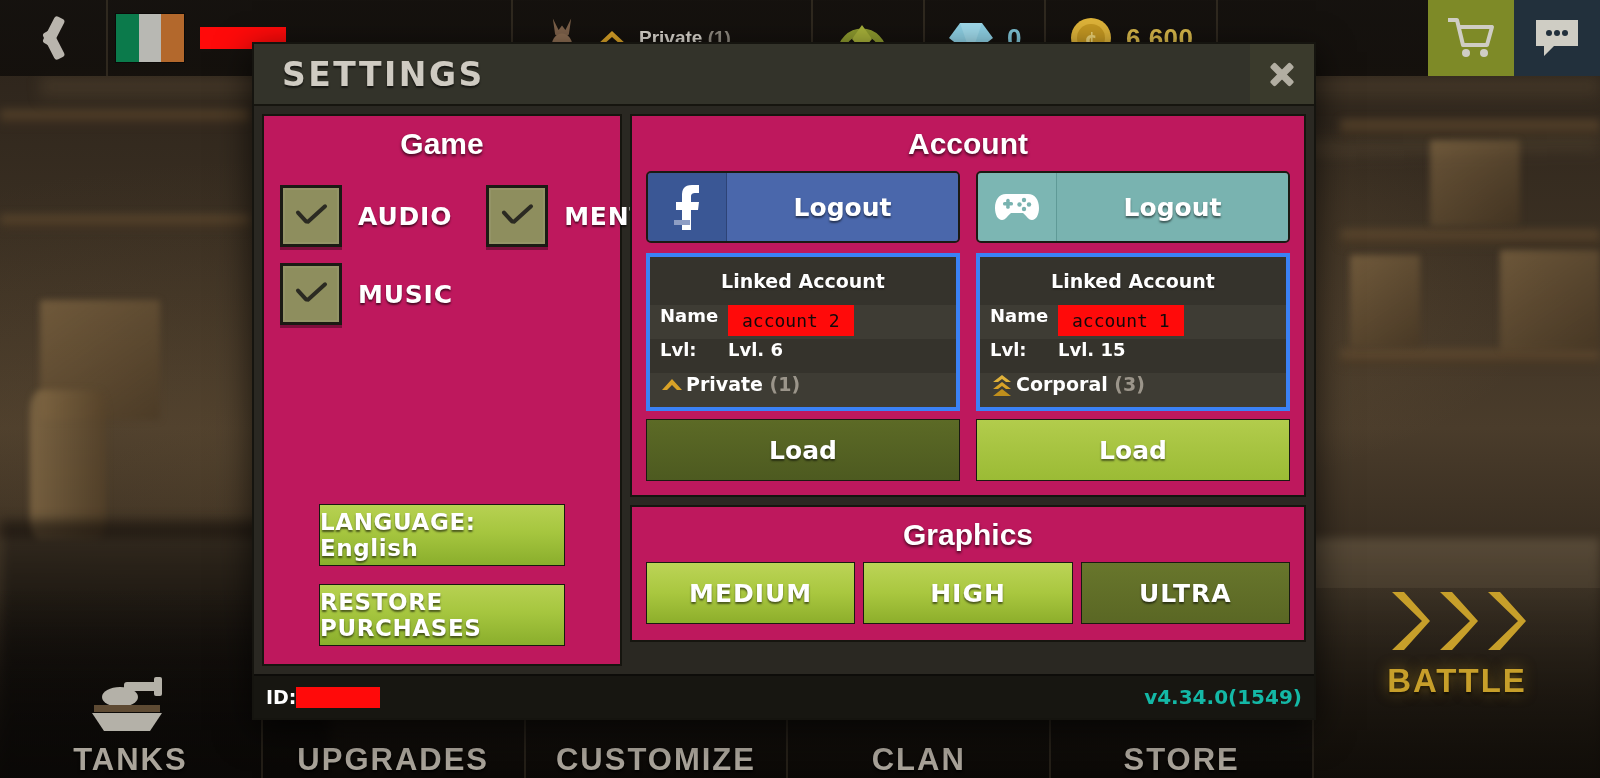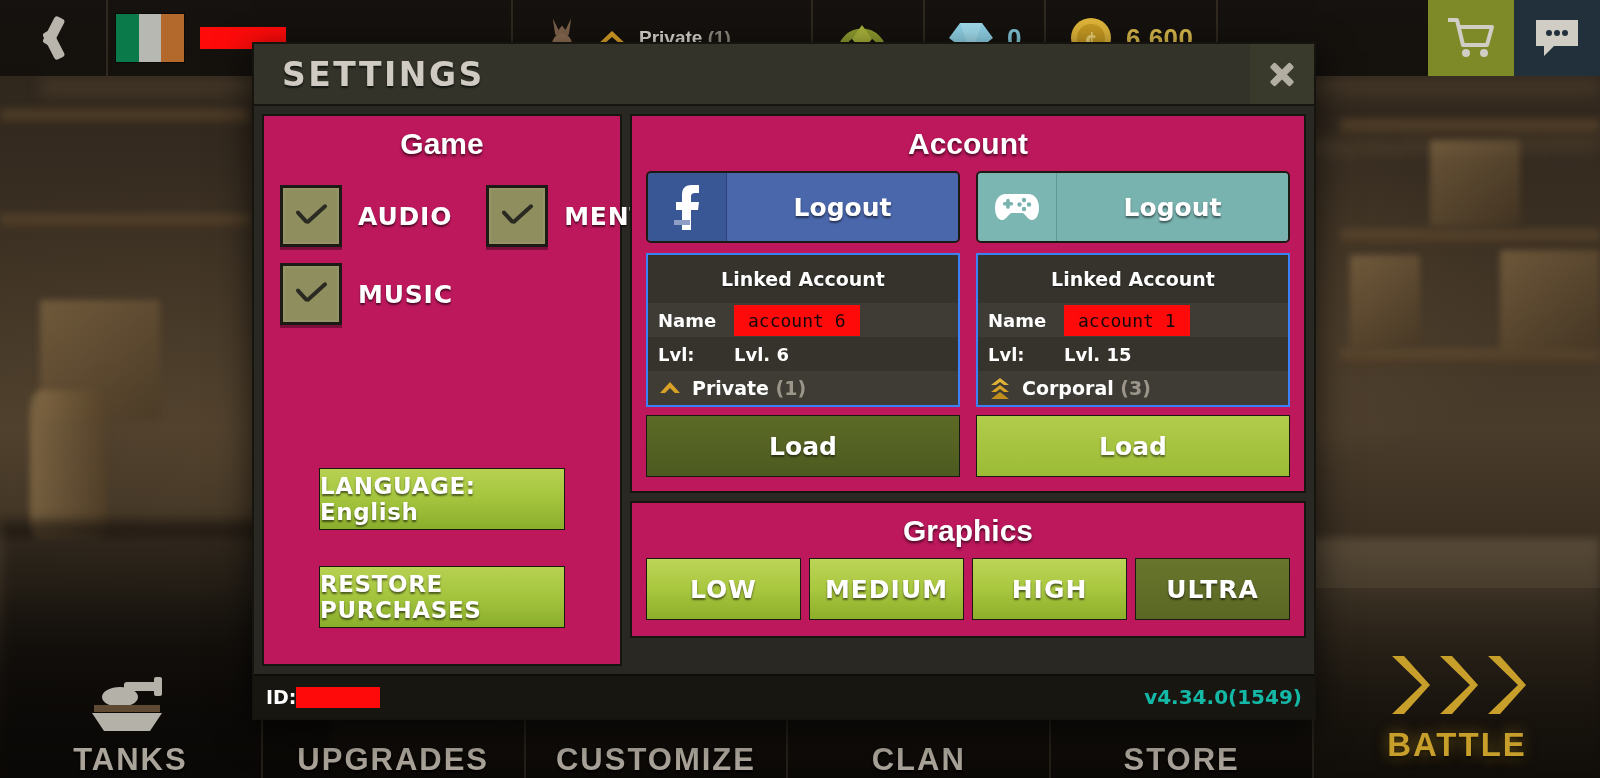--- a/index.html
+++ b/index.html
@@ -110,21 +110,21 @@
     display: flex; flex-direction: column; align-items: center; justify-content: flex-end;
     border-right: 2px solid rgba(60,52,40,0.5);
     background: linear-gradient(180deg, rgba(12,10,8,0.0) 0%, rgba(12,10,8,0.55) 45%, rgba(10,8,6,0.92) 100%);
   }
   .nav-label {
     color: #aaa49a; font-size: 31px; font-weight: bold; letter-spacing: 2px;
     text-shadow: 0 2px 3px rgba(0,0,0,.8);
   }
   .nav-battle {
     width: 286px; height: 190px;
-    display: flex; flex-direction: column; align-items: center; justify-content: flex-end;
+    display: flex; flex-direction: column; align-items: center; justify-content: flex-start;
     padding-bottom: 14px;
     background: linear-gradient(180deg, rgba(24,19,12,0.25) 0%, rgba(14,11,7,0.82) 100%);
   }
   .nav-battle .nav-label { color: #c79f2a; font-size: 33px; text-shadow: 0 0 14px rgba(190,150,40,.55), 0 2px 3px #000; }
   .battle-chevs { display: flex; gap: 2px; margin-bottom: 8px; }
   .battle-chev { width: 46px; height: 66px; }
 
   
   .modal {
     position: absolute; left: 252px; top: 42px;
@@ -182,21 +182,21 @@
   .tick::before, .tick::after { content: ""; position: absolute; background: #2b2a22; border-radius: 2px; }
   .tick::before { width: 16px; height: 4px; left: 0; top: 9px; transform: rotate(48deg); }
   .tick::after  { width: 27px; height: 4px; left: 9px; top: 6px; transform: rotate(-42deg); }
   .check-label {
     color: #fff; font-size: 25px; font-weight: bold; letter-spacing: .8px; margin-left: 16px;
     font-family: "DejaVu Sans", sans-serif; text-shadow: 0 2px 2px rgba(0,0,0,.6);
   }
   .check-inline { display: flex; align-items: center; }
 
   .btn-lime {
-    display: block; width: 246px; height: 62px; margin: 0 auto 36px;
+    display: block; width: 246px; height: 62px; margin: 0 auto 18px;
     background: linear-gradient(180deg, #b7d152 0%, #a6c63f 45%, #8aae2c 100%);
     border: 1px solid #19180f;
     color: #fff; font-size: 23px; font-weight: bold; letter-spacing: .6px;
     font-family: "DejaVu Sans", sans-serif;
     text-shadow: 0 2px 2px rgba(0,0,0,.55);
     display: flex; align-items: center; justify-content: center; cursor: pointer;
   }
   .game-spacer { flex: 1; }
 
   
@@ -210,27 +210,27 @@
   .login-text {
     flex: 1; display: flex; align-items: center; justify-content: center;
     color: #fff; font-size: 25px; font-weight: bold;
     font-family: "DejaVu Sans", sans-serif; text-shadow: 0 2px 2px rgba(0,0,0,.5);
   }
   .fb .login-icon { background: #3a5795; }
   .fb .login-text { background: #4a67ab; border-left: 1px solid #2d4376; }
   .gp .login-icon { background: #7cb6b3; }
   .gp .login-text { background: #79b3b0; border-left: 1px solid #5f9a97; }
 
-  .linked-box { background: #35332c; border: 2px solid #3b82f6; }
+  .linked-box { background: #35332c; border: 4px solid #3b82f6; }
   .linked-title {
     text-align: center; color: #fff; font-size: 19px; font-weight: bold;
     padding: 13px 0 13px;
     font-family: "DejaVu Sans", sans-serif; text-shadow: 0 1px 2px rgba(0,0,0,.6);
   }
-  .lrow { display: flex; align-items: center; height: 34px; padding: 0 10px; gap: 10px; }
+  .lrow { display: flex; align-items: flex-start; height: 34px; padding: 0 10px; gap: 2px; }
   .lrow.alt { background: #3e3c34; }
   .lkey { color: #fff; font-size: 18px; font-weight: bold; width: 66px; flex: none;
           font-family: "DejaVu Sans", sans-serif; }
   .lval { color: #fff; font-size: 18px; font-weight: bold; font-family: "DejaVu Sans", sans-serif; }
   .redact-acct {
     background: #ff0a0a; color: #120a0a; font-size: 18px;
     padding: 5px 14px; font-family: "DejaVu Sans Mono", monospace;
   }
   .rank-icon { width: 24px; height: 24px; flex: none; }
   .lrank { color: #fff; font-size: 19px; font-weight: bold; font-family: "DejaVu Sans", sans-serif; }
@@ -456,21 +456,21 @@
                     <path d="M19 46 V26 H26 L27 18 H19 V13 C19 10 20 9 24 9 H27 V1 H20 C12 1 10 5 10 12 V18 H4 V26 H10 V46 Z" fill="#fff"></path>
                     <rect x="2" y="36" width="16" height="5" fill="#8e9ec4"></rect>
                   </svg>
                 </div>
                 <div class="login-text">Logout</div>
               </div>
               <div class="linked-box">
                 <div class="linked-title">Linked Account</div>
                 <div class="lrow alt">
                   <span class="lkey">Name</span>
-                  <span class="redact-acct">account 6</span>
+                  <span class="redact-acct">account 2</span>
                 </div>
                 <div class="lrow">
                   <span class="lkey">Lvl:</span>
                   <span class="lval">Lvl. 6</span>
                 </div>
                 <div class="lrow alt">
                   <svg class="rank-icon" viewBox="0 0 24 24">
                     <path d="M12 6 L22 17 H17 L12 12 L7 17 H2 Z" fill="#d9a227"></path>
                   </svg>
                   <span class="lrank">
@@ -521,21 +521,20 @@
               </div>
               <div class="load-btn load-bright">Load</div>
             </div>
 
           </div>
         </div>
 
         <div class="panel">
           <div class="panel-title">Graphics</div>
           <div class="gfx-row">
-            <div class="gfx-btn">LOW</div>
             <div class="gfx-btn">MEDIUM</div>
             <div class="gfx-btn">HIGH</div>
             <div class="gfx-btn sel">ULTRA</div>
           </div>
         </div>
 
       </div>
     </div>
 
     <div class="modal-foot">

